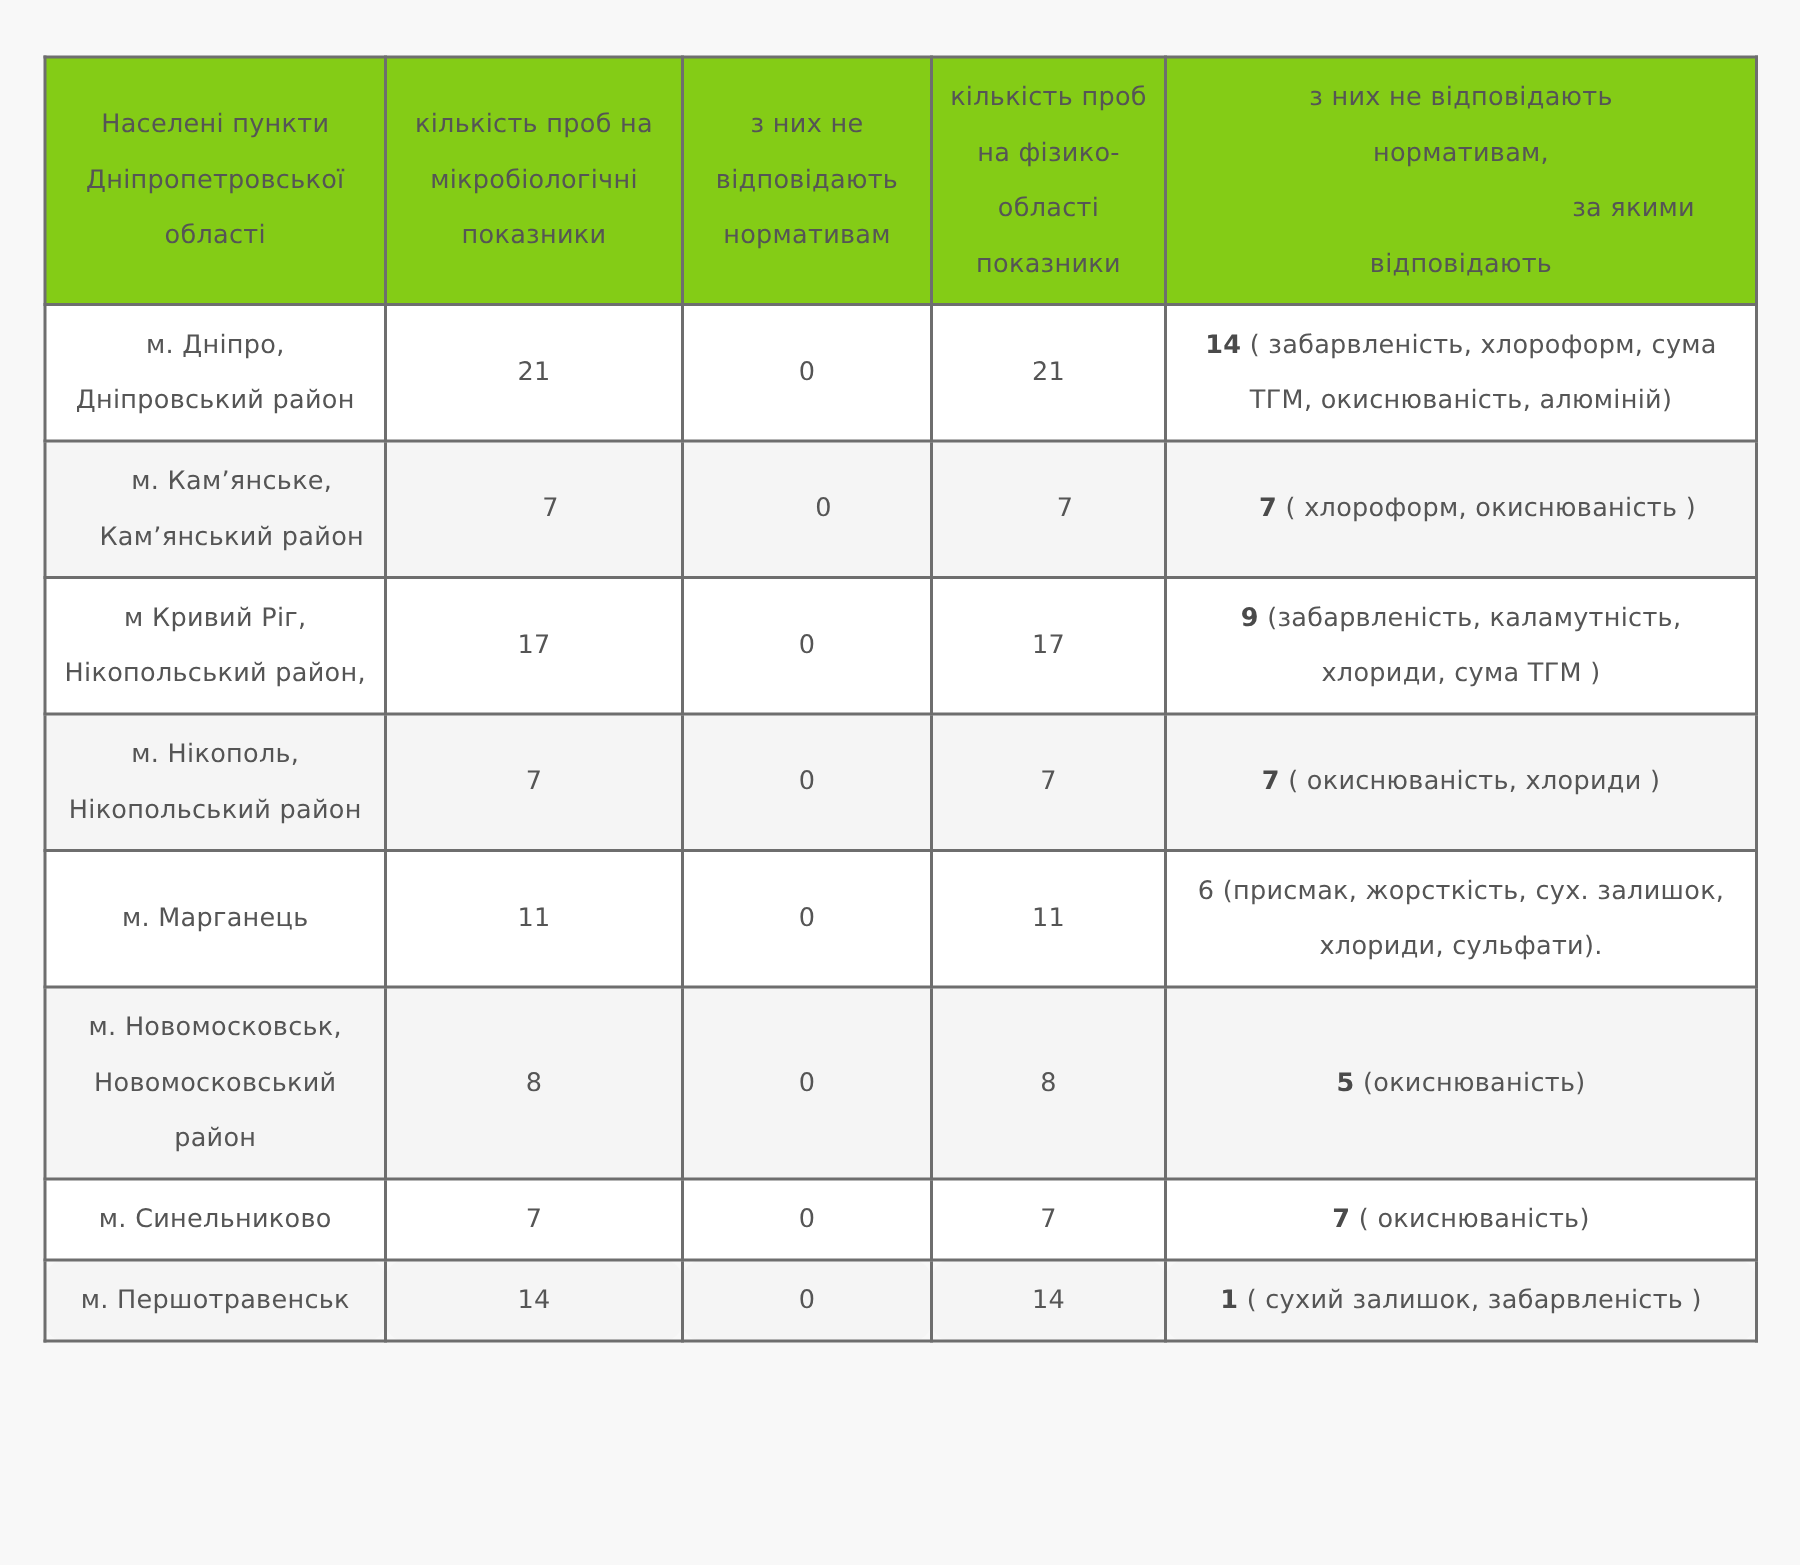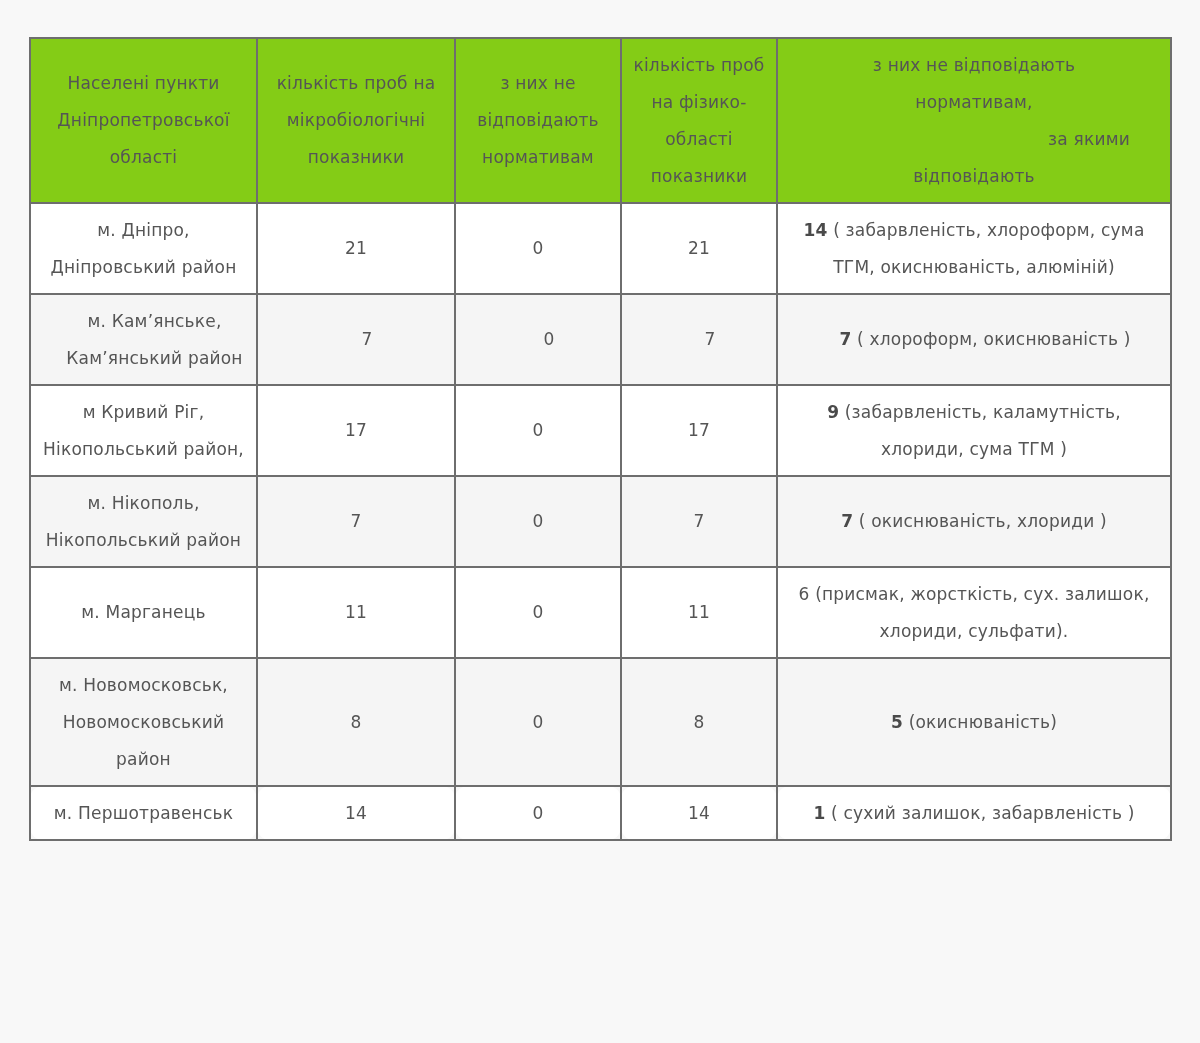--- a/index.html
+++ b/index.html
@@ -180,20 +180,32 @@
           <span class="h-line">район</span>
         </td>
         <td class="num">8</td>
         <td class="num-plain">0</td>
         <td class="num-plain">8</td>
         <td>
           <span class="bold-lead">5</span>
           <span>(окиснюваність)</span>
         </td>
       </tr>
+      <tr class="r8">
+        <td>
+          <span class="h-line">м. Синельниково</span>
+        </td>
+        <td class="num">7</td>
+        <td class="num-plain">0</td>
+        <td class="num-plain">7</td>
+        <td>
+          <span class="bold-lead">7</span>
+          <span> ( окиснюваність)</span>
+        </td>
+      </tr>
       <tr class="r9">
         <td>
           <span class="h-line">м. Першотравенськ</span>
         </td>
         <td class="num">14</td>
         <td class="num-plain">0</td>
         <td class="num-plain">14</td>
         <td>
           <span class="bold-lead">1</span>
           <span>( сухий залишок, забарвленість )</span>

